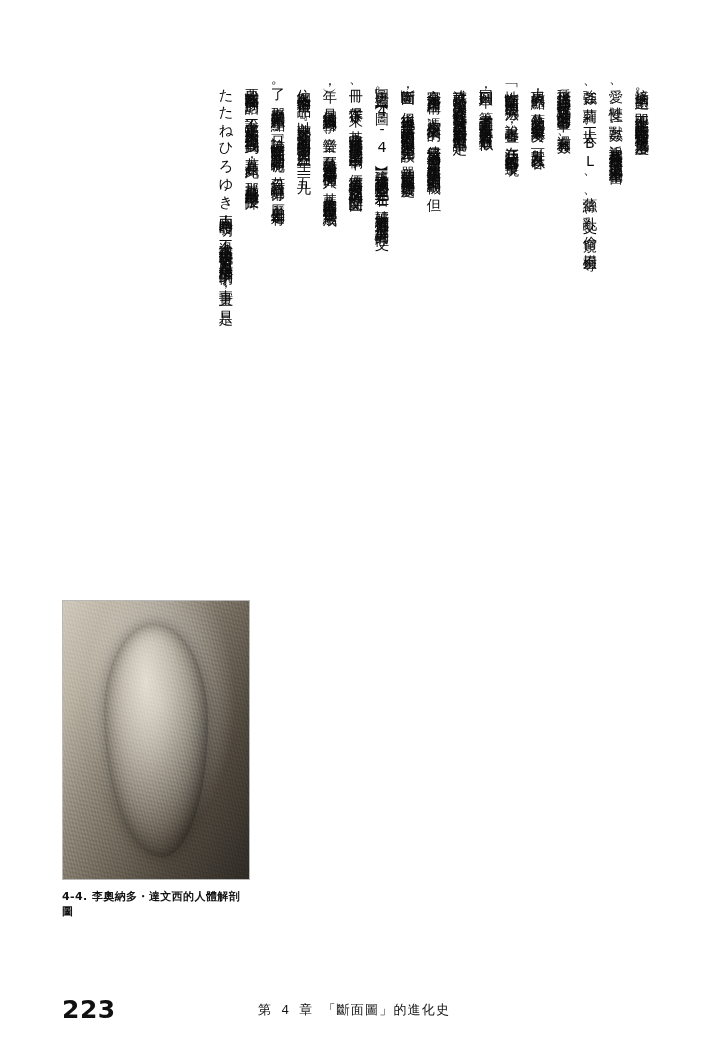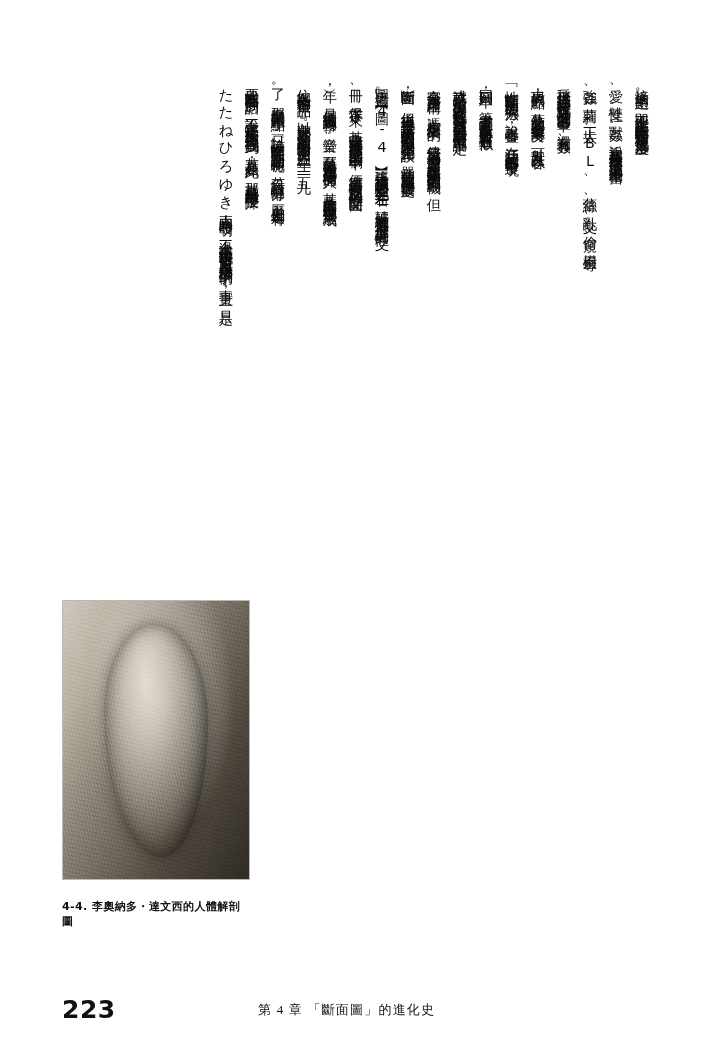--- a/index.html
+++ b/index.html
@@ -83,21 +83,21 @@
   #figure-image::after {
     content: "";
     position: absolute;
     left: 0; top: 0; right: 0; bottom: 0;
     background:
       repeating-linear-gradient(76deg, rgba(255,255,255,0.06) 0px, rgba(255,255,255,0.06) 1px, rgba(0,0,0,0.05) 2px, rgba(0,0,0,0.05) 3px),
       repeating-linear-gradient(14deg, rgba(0,0,0,0.05) 0px, rgba(0,0,0,0.05) 1px, rgba(255,255,255,0.04) 2px, rgba(255,255,255,0.04) 4px);
     mix-blend-mode: overlay;
   }
   #figure-caption {
-    margin-top: 19px;
+    margin-top: 9px;
     font-size: 11px;
     line-height: 15px;
     letter-spacing: 0.4px;
     color: #131313;
     font-weight: 700;
   }
 
   
   #footer {
     position: absolute;
@@ -116,21 +116,21 @@
     color: #101010;
     font-family: "DejaVu Sans", sans-serif;
   }
   #footer-chapter {
     position: absolute;
     left: 258px;
     bottom: 5px;
     font-size: 13px;
     letter-spacing: 1.2px;
     color: #141414;
-    font-family: Liberation Serif, serif;
+    font-family: Liberation Mono, monospace;
   }
 </style>
 </head>
 <body>
 
 <div id="page">
 
   <div id="body-text">
     <div class="col">たたねひろゆき兩人同時發明，不過這在藝術表現研究史上反而是很稀少的例子。事實上，只是</div>
     <div class="col">要找斷面圖像的話，說不定在原始人的壁畫上也能找到。若真是如此，那就真的只能舉手投降</div>

